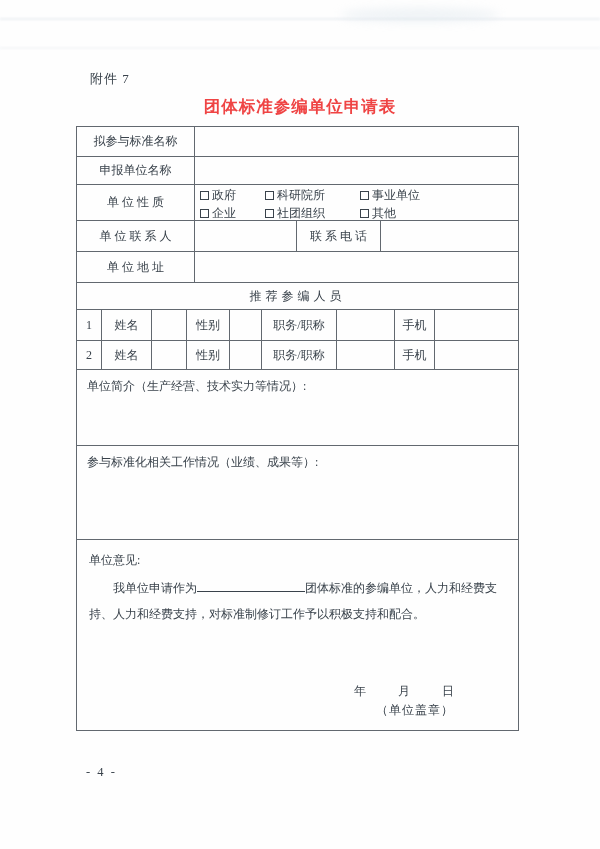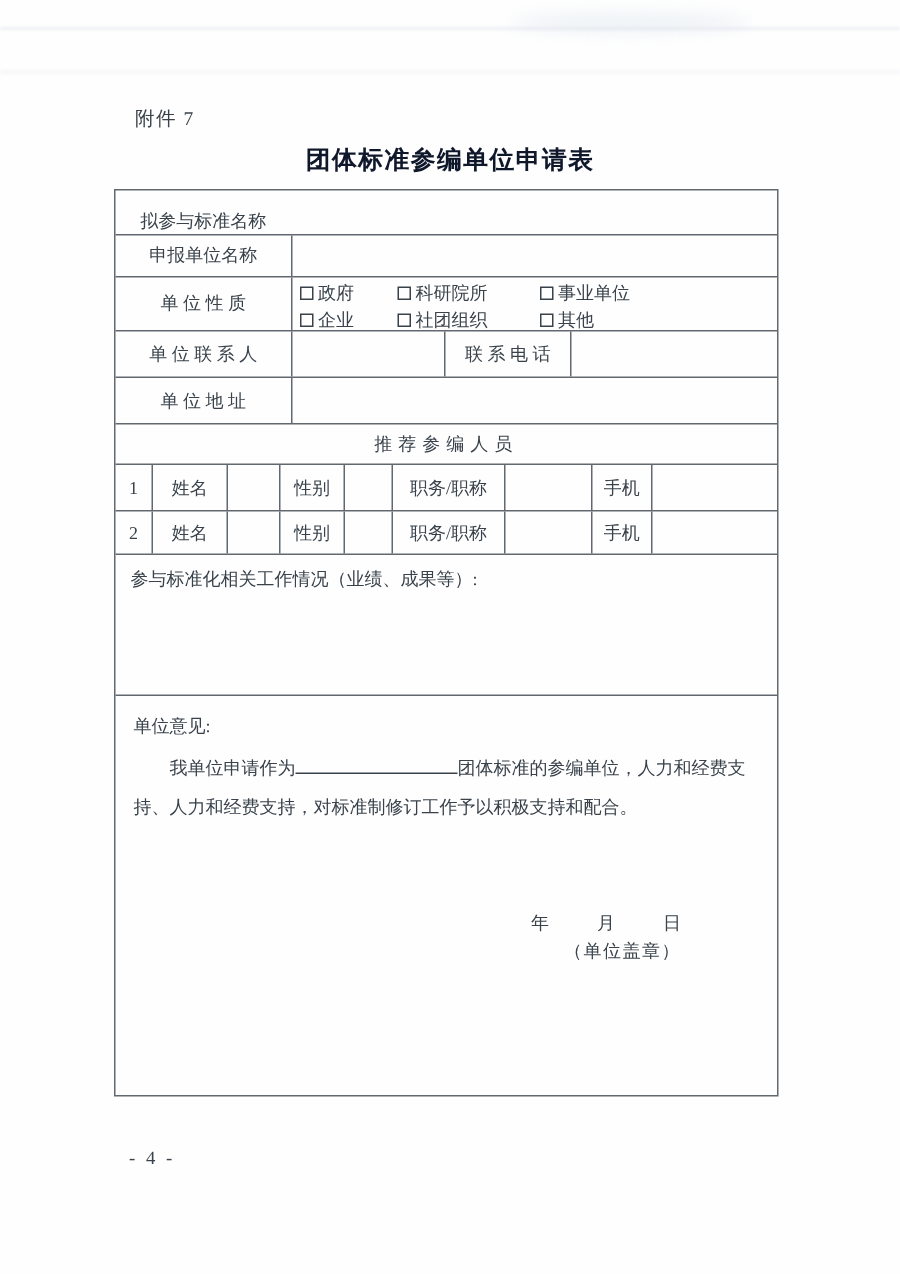--- a/index.html
+++ b/index.html
@@ -19,30 +19,30 @@
   }
   .scan-band { position: absolute; left: 0; width: 100%; height: 2px;
     background: rgba(198,210,222,0.30); filter: blur(1px); }
   .scan-smudge { position: absolute; background: rgba(205,218,230,0.30);
     filter: blur(5px); border-radius: 50%; }
 
   .attachment { position: absolute; left: 90px; top: 70px; font-size: 13px; letter-spacing: 1px; }
   .doc-title {
     position: absolute; left: 0; top: 96px; width: 100%;
     text-align: center; font-family: "Liberation Sans", "DejaVu Sans", sans-serif;
-    font-weight: bold; font-size: 16.5px; letter-spacing: 1px; color: #0f172a;
+    font-weight: bold; font-size: 16.5px; letter-spacing: 1px; color: #ef4444;
   }
 
   .tbl {
     position: absolute; left: 76px; top: 126px;
     width: 443px; height: 605px;
     border: 1px solid var(--line);
   }
   .row { display: flex; border-top: 1px solid var(--line); width: 100%; }
-  .row.first { border-top: none; align-items: flex-end; }
+  .row.first { border-top: none; }
   .cell { border-left: 1px solid var(--line); display: flex; align-items: center; overflow: hidden; }
   .cell.nb { border-left: none; }
   .lab { justify-content: center; text-align: center; }
   .fill { flex: 1 1 auto; }
 
   .h29 { height: 29px; } .h28 { height: 28px; } .h36 { height: 36px; }
   .h31 { height: 31px; } .h27 { height: 27px; }
   .h76 { height: 76px; } .h94 { height: 94px; } .h191 { height: 191px; }
   .w117 { width: 117px; flex: 0 0 117px; }
   .w102 { width: 102px; flex: 0 0 102px; }
@@ -164,20 +164,26 @@
     <div class="cell lab p50">姓名</div>
     <div class="cell p35"></div>
     <div class="cell lab p43">性别</div>
     <div class="cell p32"></div>
     <div class="cell lab p75">职务/职称</div>
     <div class="cell p58"></div>
     <div class="cell lab p40">手机</div>
     <div class="cell p84"></div>
   </div>
 
+  <div class="row h76">
+    <div class="area-cell">
+      <span class="area-label">单位简介（生产经营、技术实力等情况）:</span>
+      <span></span>
+    </div>
+  </div>
 
   <div class="row h94">
     <div class="area-cell">
       <span class="area-label">参与标准化相关工作情况（业绩、成果等）:</span>
       <span></span>
     </div>
   </div>
 
   <div class="row h191">
     <div class="opinion-cell">

